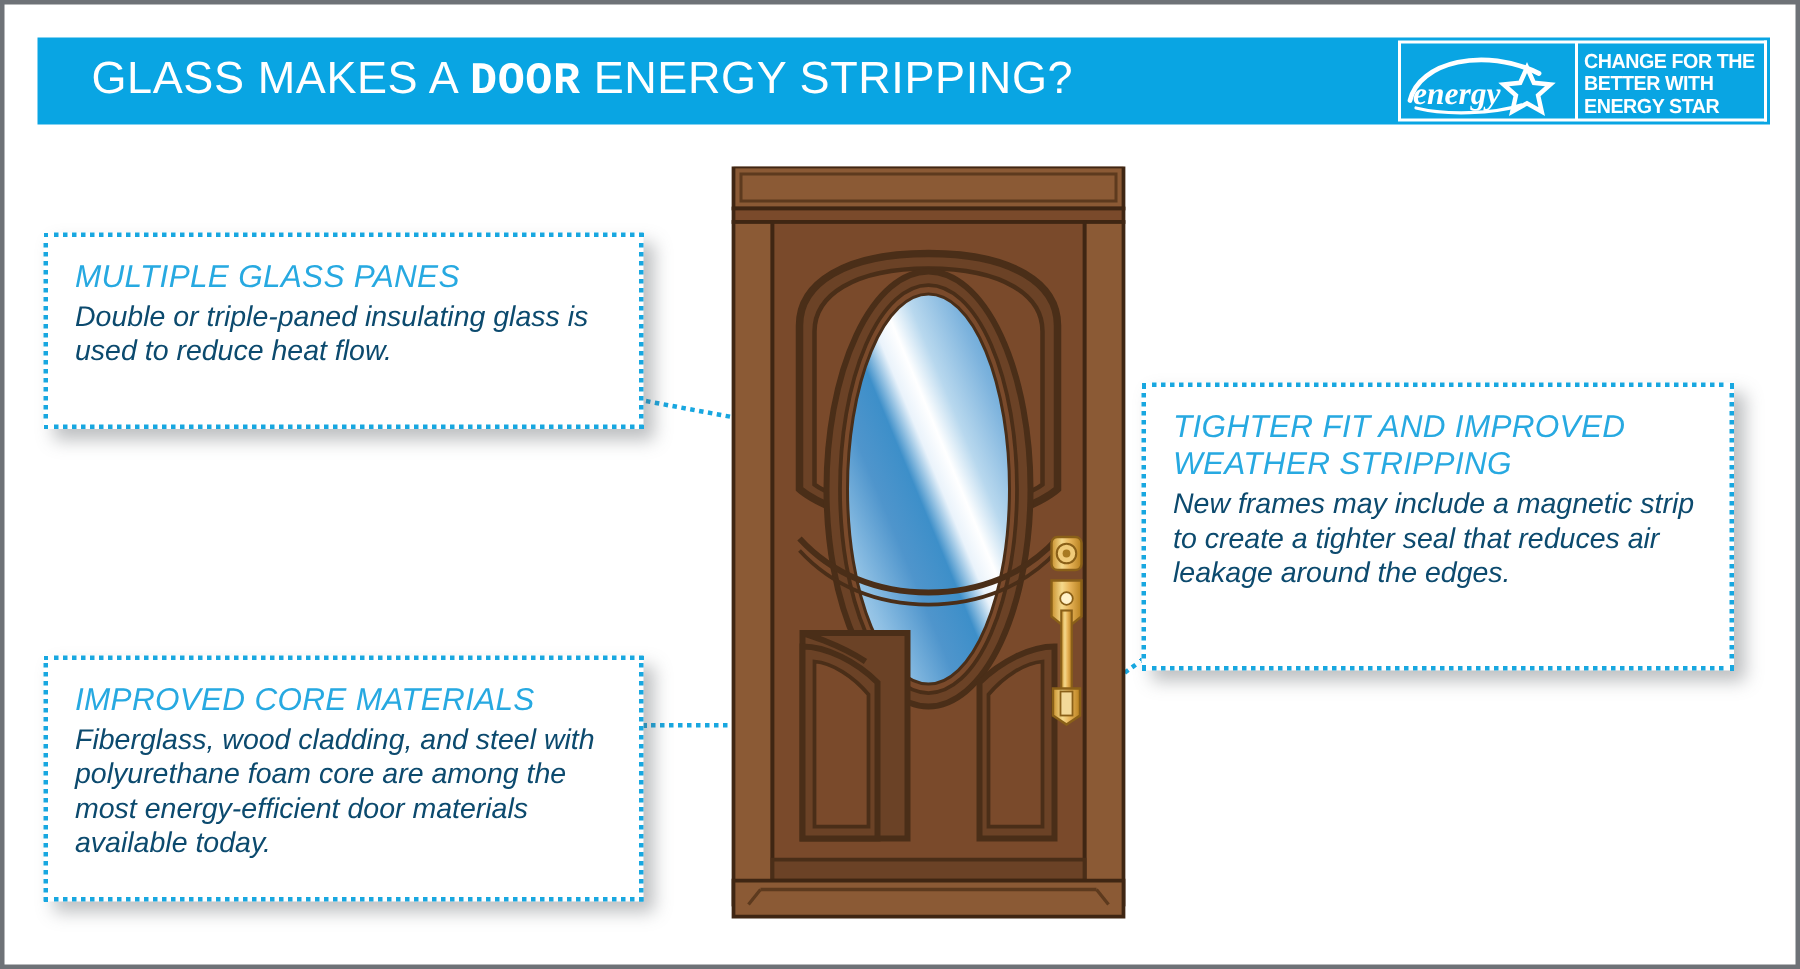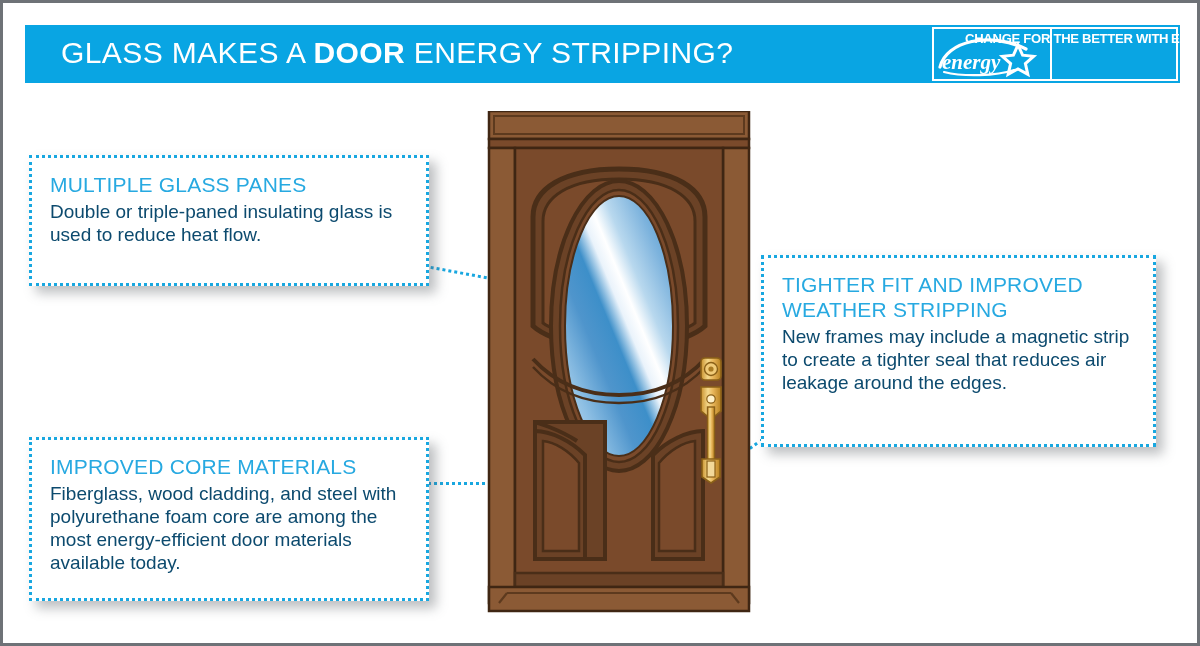--- a/index.html
+++ b/index.html
@@ -32,21 +32,21 @@
   .header-title {
     position: absolute;
     left: 36px;
     top: 11px;
     font-size: 30px;
     letter-spacing: 0.4px;
     color: #ffffff;
     font-weight: 400;
     white-space: nowrap;
   }
-  .header-title .bold { font-weight: 700; }
+  .header-title .bold { font-weight: 700; font-family: Liberation Mono, monospace; }
 
   
   .es-logo {
     position: absolute;
     right: 2px;
     top: 2px;
     height: 54px;
     display: flex;
     align-items: stretch;
   }
@@ -62,21 +62,21 @@
     margin-left: 12px;
   }
   .es-words {
     width: 126px;
     background: #09a5e3;
     border: 2px solid #ffffff;
     border-left: 0;
     box-sizing: border-box;
     padding: 2px 3px 0 4px;
     display: flex;
-    flex-direction: row;
+    flex-direction: column;
     justify-content: center;
   }
   .es-words div {
     color: #ffffff;
     font-size: 13.5px;
     font-weight: 700;
     line-height: 15px;
     letter-spacing: -0.3px;
     white-space: nowrap;
     transform: scaleX(0.97);
@@ -84,20 +84,21 @@
   }
 
   
   .callout {
     position: absolute;
     background: #ffffff;
     border: 3px dotted #18a7e0;
     box-sizing: border-box;
     box-shadow: 7px 7px 11px rgba(90,95,100,0.40);
     padding: 14px 18px 14px 18px;
+    font-style: italic;
   }
   .callout .c-title {
     color: #27a9e1;
     font-size: 21px;
     font-weight: 400;
     letter-spacing: 0.2px;
     line-height: 25px;
     margin-bottom: 3px;
   }
   .callout .c-body {

